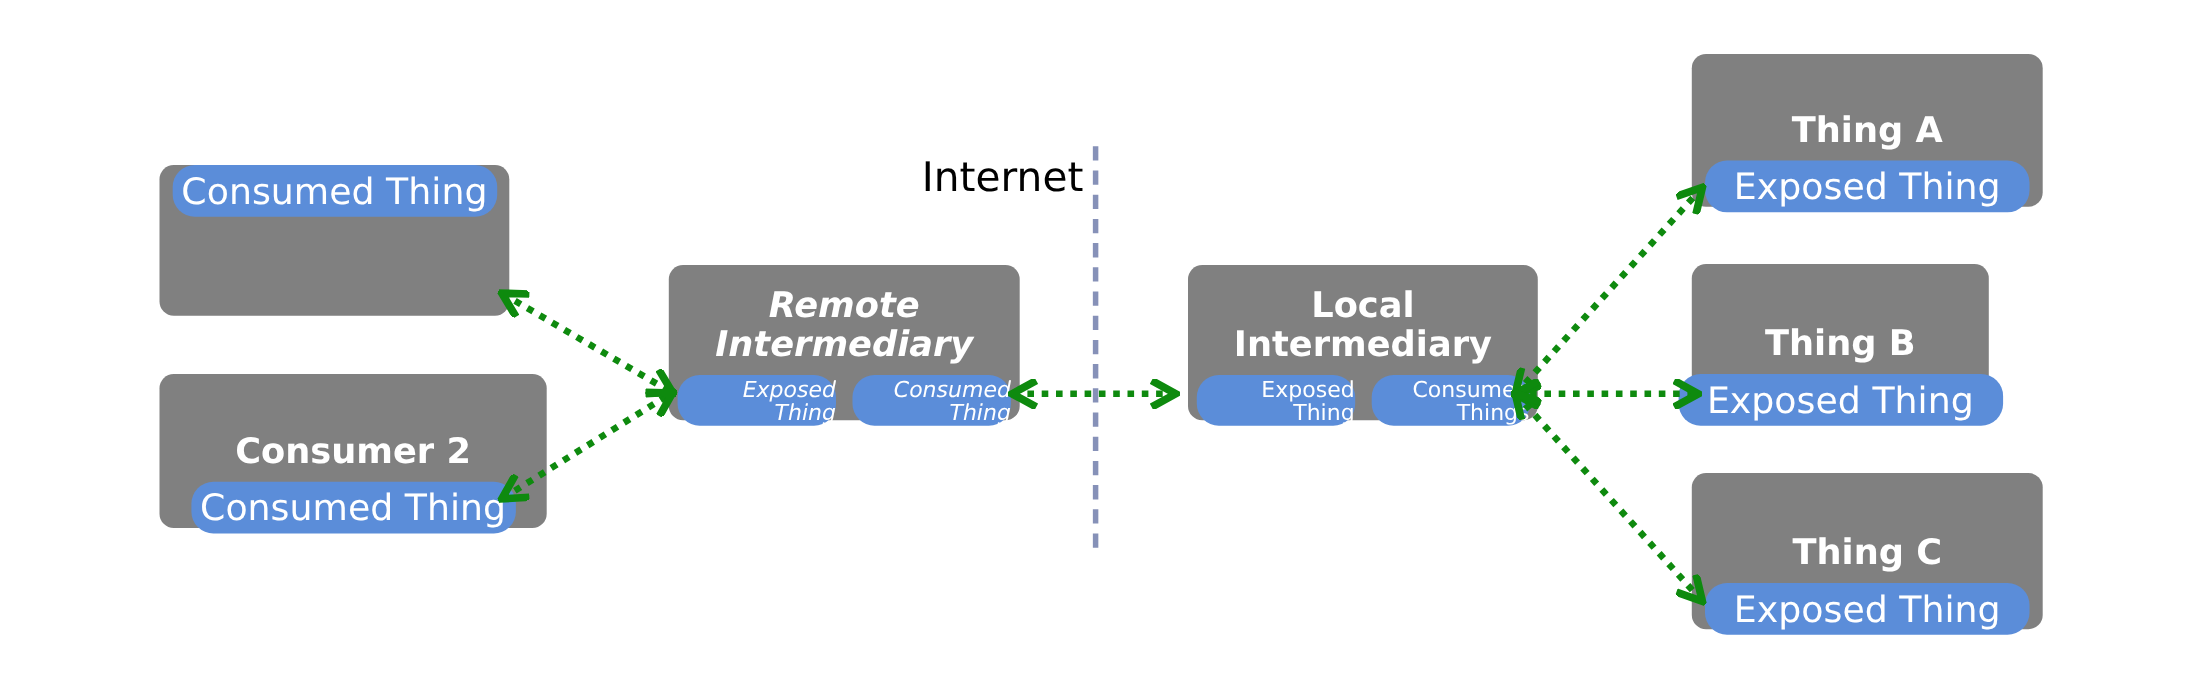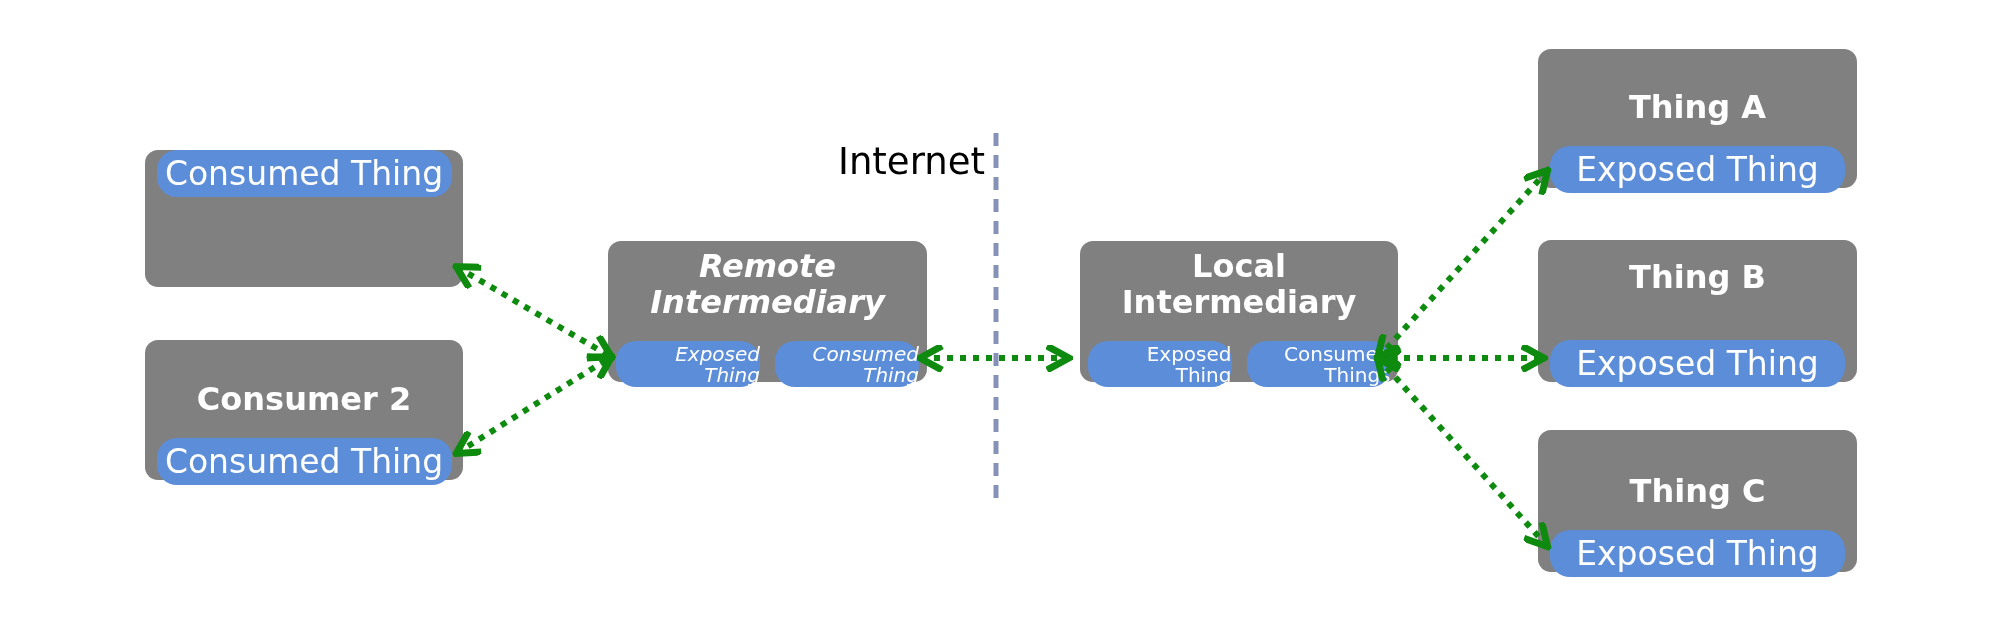--- a/index.html
+++ b/index.html
@@ -20,39 +20,39 @@
 
   .node {
     position: absolute;
     background: var(--gray);
     border-radius: 13px;
     display: flex;
     flex-direction: column;
     align-items: center;
   }
   .node-consumer-1 { left: 145px; top: 150px; width: 318px; height: 137px; }
-  .node-consumer-2 { left: 145px; top: 340px; width: 318px; height: 140px; }
+  .node-consumer-2 { left: 145px; top: 340px; width: 352px; height: 140px; }
   .node-remote-intermediary { left: 608px; top: 241px; width: 319px; height: 141px; font-style: italic; }
   .node-local-intermediary  { left: 1062px; top: 241px; width: 318px; height: 141px; margin-left: 18px; }
   .node-thing-a { left: 1538px; top: 49px;  width: 319px; height: 139px; }
-  .node-thing-b { left: 1538px; top: 240px; width: 319px; height: 142px; gap: 24px; }
+  .node-thing-b { left: 1538px; top: 240px; width: 270px; height: 142px; }
   .node-thing-c { left: 1538px; top: 430px; width: 319px; height: 142px; }
 
   .node-title {
     width: 270px;
     flex: 1;
     display: flex;
     align-items: flex-end;
     justify-content: center;
     text-align: center;
     color: var(--whitetext);
     font-weight: 700;
     font-size: 32px;
     line-height: 1.12;
-    padding-bottom: 20px;
+    padding-bottom: 9px;
   }
 
   .thing-row {
     display: flex;
     gap: 15px;
     margin-bottom: -5px;
     justify-content: center;
   }
   .chip {
     background: var(--blue);

